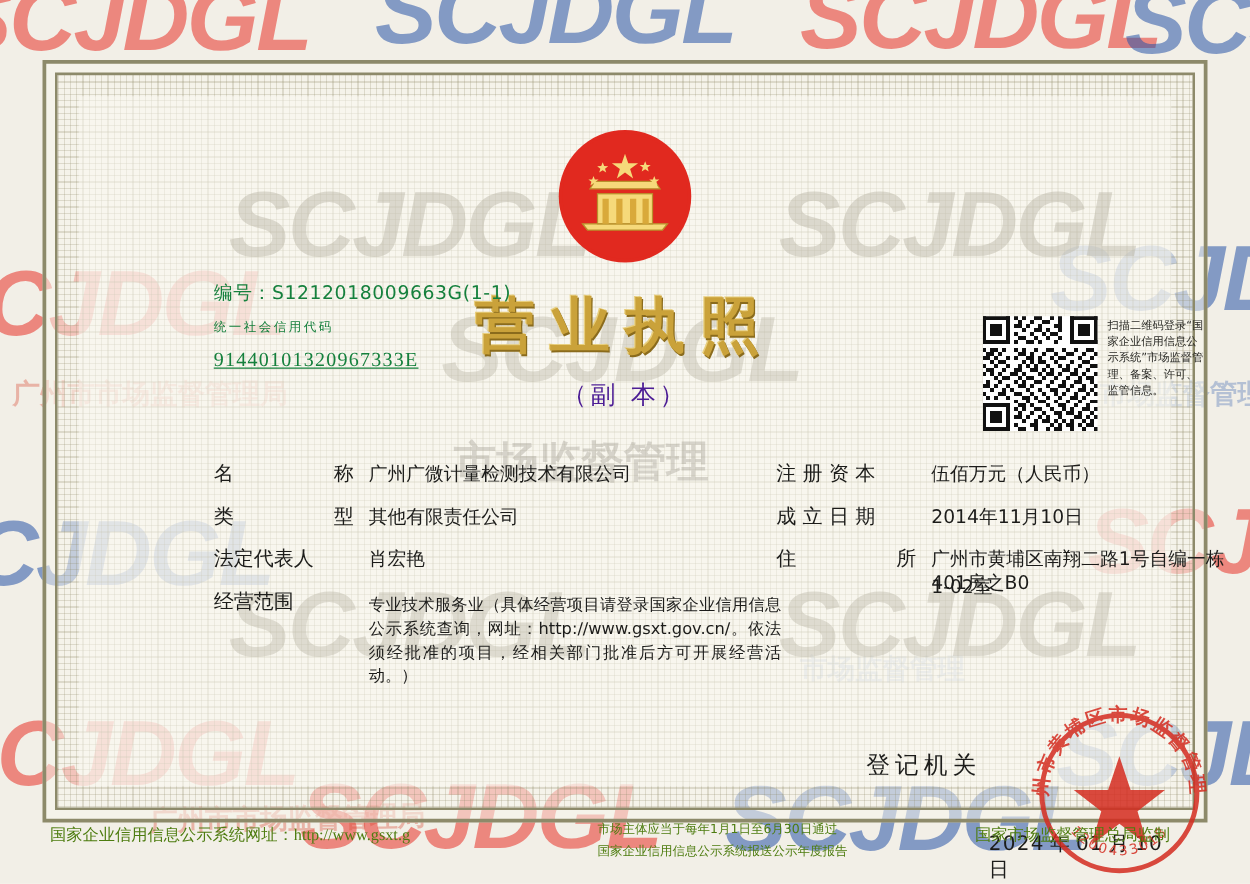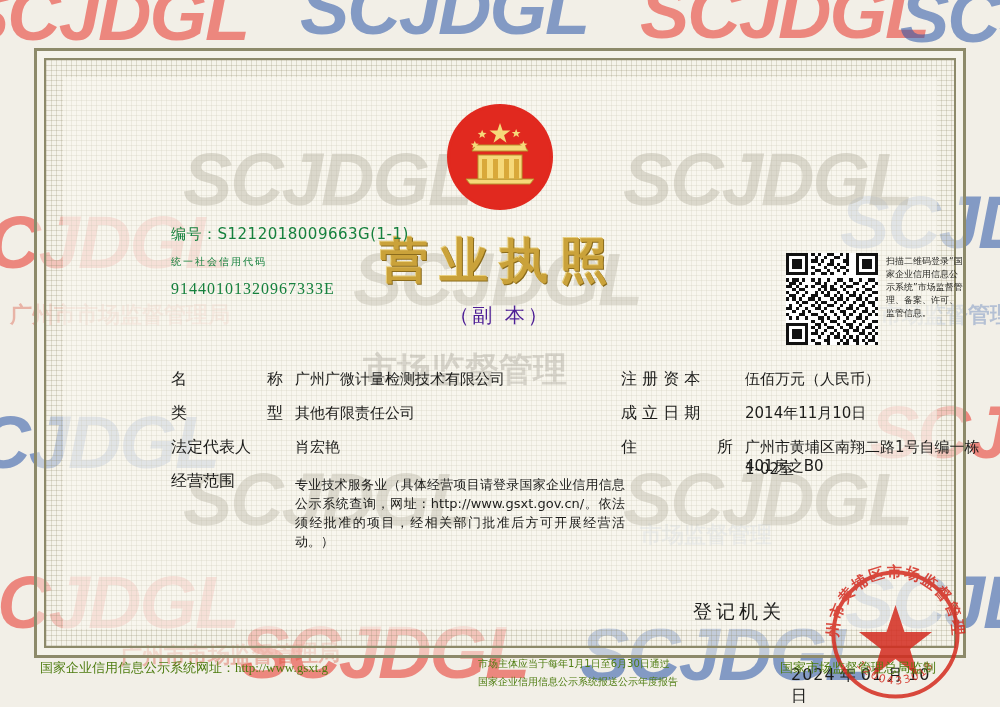--- a/index.html
+++ b/index.html
@@ -104,21 +104,21 @@
   }
 
   
   .code-block{
     position:absolute;left:108px;top:148px;
     font-family:"DejaVu Sans",sans-serif;
     color:#15803d;
   }
   .code-block div{margin-bottom:11px;font-size:15px;letter-spacing:.5px;}
   .code-block .line2{font-size:10px;letter-spacing:2px;}
-  .code-block .line3{font-family:"Liberation Serif",serif;font-size:16px;letter-spacing:1px;}
+  .code-block .line3{font-family:"Liberation Serif",serif;font-size:16px;letter-spacing:1px;text-decoration:underline;}
 
   
   .qr-wrap{position:absolute;left:723px;top:176px;}
   .qr{width:92px;height:92px;display:block;}
   .qr-note{
     position:absolute;left:100px;top:2px;width:78px;
     font-family:"DejaVu Sans",sans-serif;
     font-size:9px;line-height:13px;color:#2a2a26;
   }
 

